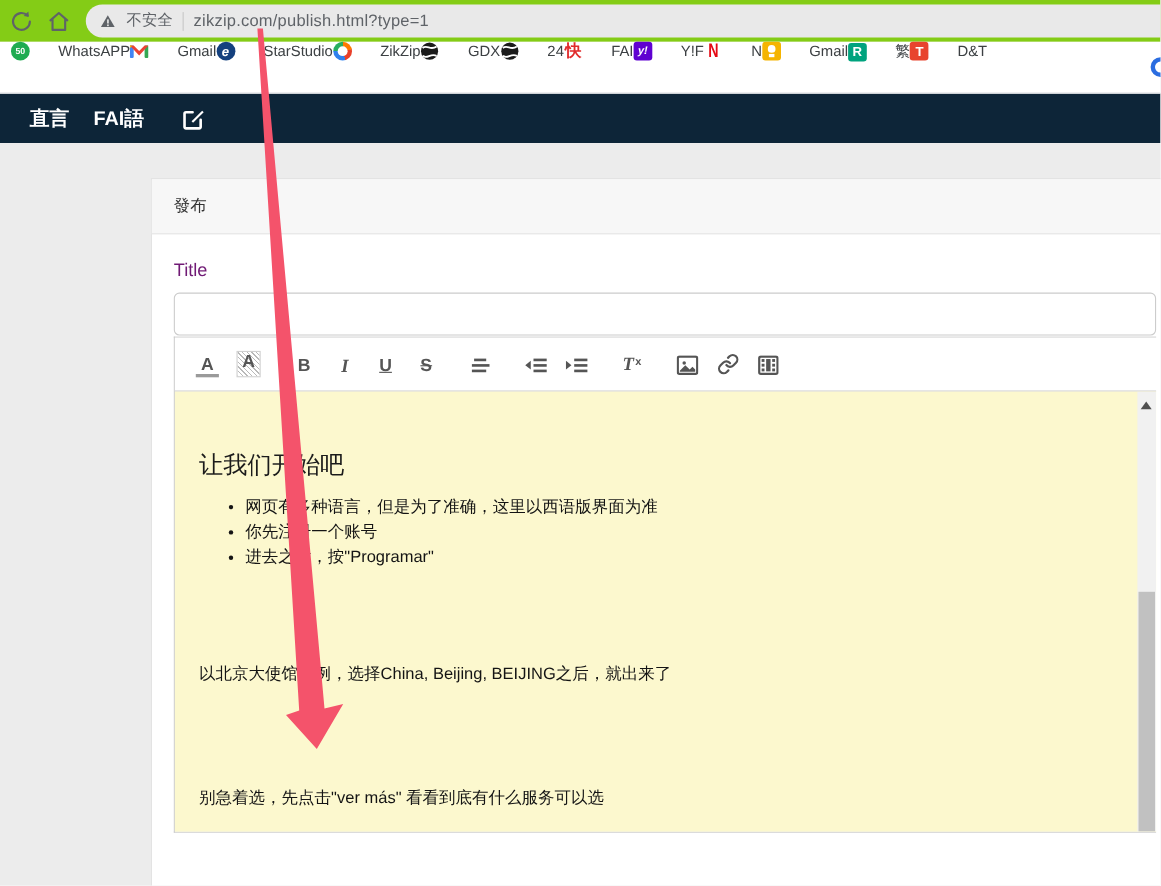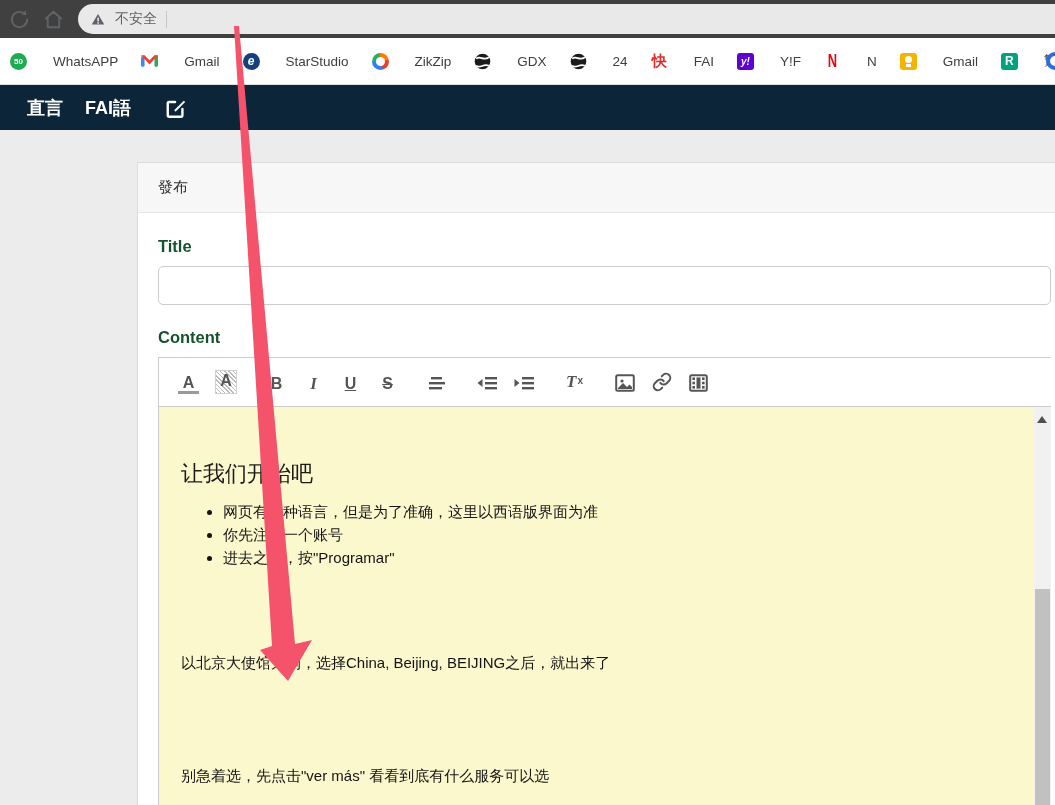--- a/index.html
+++ b/index.html
@@ -4,34 +4,34 @@
 <style>
   * { box-sizing: border-box; }
   html,body { margin:0; padding:0; }
   body {
     width:1055px; height:805px; overflow:hidden; position:relative;
     font-family:"Liberation Sans","DejaVu Sans",sans-serif;
     background:#ececec;
   }
 
   
-  .topbar { height:38px; background:#404040; display:flex; align-items:center; padding-left:2px; }
+  .topbar { height:38px; background:#84cc16; display:flex; align-items:center; padding-left:2px; }
   .chrome-btn { width:34px; height:34px; display:flex; align-items:center; justify-content:center; flex:0 0 auto; }
   .omnibox {
     flex:1; height:30px; margin-left:8px; margin-right:-24px;
     background:#e9e9e9; border-radius:15px;
     display:flex; align-items:center; padding:0 12px; gap:9px;
   }
   .sec-label { font-size:14px; color:#5f6368; }
   .omni-divider { width:1px; height:17px; background:#c6c6c6; }
   .omni-url { font-size:15px; color:#5f6368; letter-spacing:.2px; }
 
   .bookmarks {
     height:47px; background:#fff; border-bottom:1px solid #dfe1e5;
-    display:flex; align-items:center; padding-left:10px; gap:23px; position:relative;
+    display:flex; align-items:flex-start; padding-left:10px; position:relative;
   }
   .bm { display:flex; align-items:center; gap:7px; cursor:pointer; flex:0 0 auto; }
   .bm-label { font-size:13.5px; color:#3c4043;margin-left:19px; }
   .fv { width:17px; height:17px; display:flex; align-items:center; justify-content:center; flex:0 0 auto; }
   .fv-circle { border-radius:50%; width:17px; height:17px; display:flex; align-items:center; justify-content:center; }
   .fv-sq { border-radius:3px; width:17px; height:17px; display:flex; align-items:center; justify-content:center; }
   .wa { background:#1fab51; color:#fff; font-size:8px; font-weight:bold; }
   .ss { background:#14407e; color:#fff; font-size:12px; font-weight:bold; font-style:italic; }
   .qq { background:conic-gradient(#ff7a00 0 22%, #e8402a 22% 45%, #2f80ed 45% 75%, #27ae60 75% 100%); position:relative; }
   .qq::after { content:""; position:absolute; inset:4px; border-radius:50%; background:#fff; }
@@ -49,21 +49,21 @@
   .navbar { height:45px; background:#0d2538; display:flex; align-items:center; color:#fff; padding-left:5px; }
   .brand { font-size:20px; font-weight:bold; letter-spacing:.3px; cursor:pointer; }
   .navlink { font-size:18px; font-weight:bold; margin-left:22px; cursor:pointer; }
   .nav-edit { margin-left:34px; cursor:pointer; display:flex; }
 
   
   .main { position:absolute; top:131px; left:0; right:0; bottom:0; background:#ececec; }
   .card { position:absolute; top:31px; left:137px; right:-17px; bottom:-10px; background:#fff; border:1px solid #dcdcdc; }
   .card-header { background:#f7f7f7; border-bottom:1px solid #e5e5e5; padding:15px 20px; font-size:15px; color:#333; }
   .card-body { padding:20px; }
-  .field-label { font-size:16.5px; font-weight:bold; color:#14532d; margin:4px 0 10px; }
+  .field-label { font-size:16.5px; font-weight:normal; color:#701a75; margin:4px 0 10px; }
   .title-input { width:100%; height:39px; border:1px solid #ccc; border-radius:5px; background:#fff; outline:none; font-size:15px; padding:0 12px; }
   .content-label { margin-top:23px; }
 
   .editor { border:1px solid #ccc; border-right:none; margin-top:1px; }
   .toolbar { height:49px; display:flex; align-items:center; background:#fff; border-bottom:1px solid #ccc; padding:0 19px; gap:16px; }
   .tbtn { min-width:21px; height:24px; display:flex; align-items:flex-end; justify-content:center; color:#555; font-size:16px; font-weight:bold; cursor:pointer; line-height:1; padding-bottom:2px; }
   .gap-l { margin-left:13px; }
   .t-underlineA { border-bottom:3px solid #9a9a9a; padding-bottom:0; }
   .t-hatch { background:repeating-linear-gradient(45deg,#b9b9b9 0 1px,transparent 1px 3px); border:1px solid #d0d0d0; width:22px; align-items:center; }
   .t-italic { font-family:"Liberation Serif","DejaVu Serif",serif; font-style:italic; font-size:17px; }
@@ -103,20 +103,21 @@
     </svg>
   </div>
   <div class="omnibox">
     <svg width="16" height="15" viewBox="0 0 24 24">
       <path d="M12 3 L22 20 H2 Z" fill="#5f6368"></path>
       <rect x="11" y="9" width="2.4" height="6" fill="#e9e9e9"></rect>
       <rect x="11" y="16.4" width="2.4" height="2.4" fill="#e9e9e9"></rect>
     </svg>
     <span class="sec-label">不安全</span>
     <span class="omni-divider"></span>
+    <span class="omni-url">zikzip.com/publish.html?type=1</span>
   </div>
 </div>
 
 <div class="bookmarks">
 
   <div class="bm">
     <span class="fv fv-circle wa">50</span>
     <span class="bm-label">WhatsAPP</span>
   </div>
 
@@ -207,21 +208,20 @@
 </div>
 
 <div class="main">
   <div class="card">
     <div class="card-header">發布</div>
     <div class="card-body">
 
       <div class="field-label">Title</div>
       <input class="title-input" type="text" value="" style="">
 
-      <div class="field-label content-label">Content</div>
 
       <div class="editor">
 
         <div class="toolbar">
           <span class="tbtn t-underlineA">A</span>
           <span class="tbtn t-hatch">A</span>
           <span class="tbtn gap-l">B</span>
           <span class="tbtn t-italic">I</span>
           <span class="tbtn t-under">U</span>
           <span class="tbtn t-strike">S</span>

